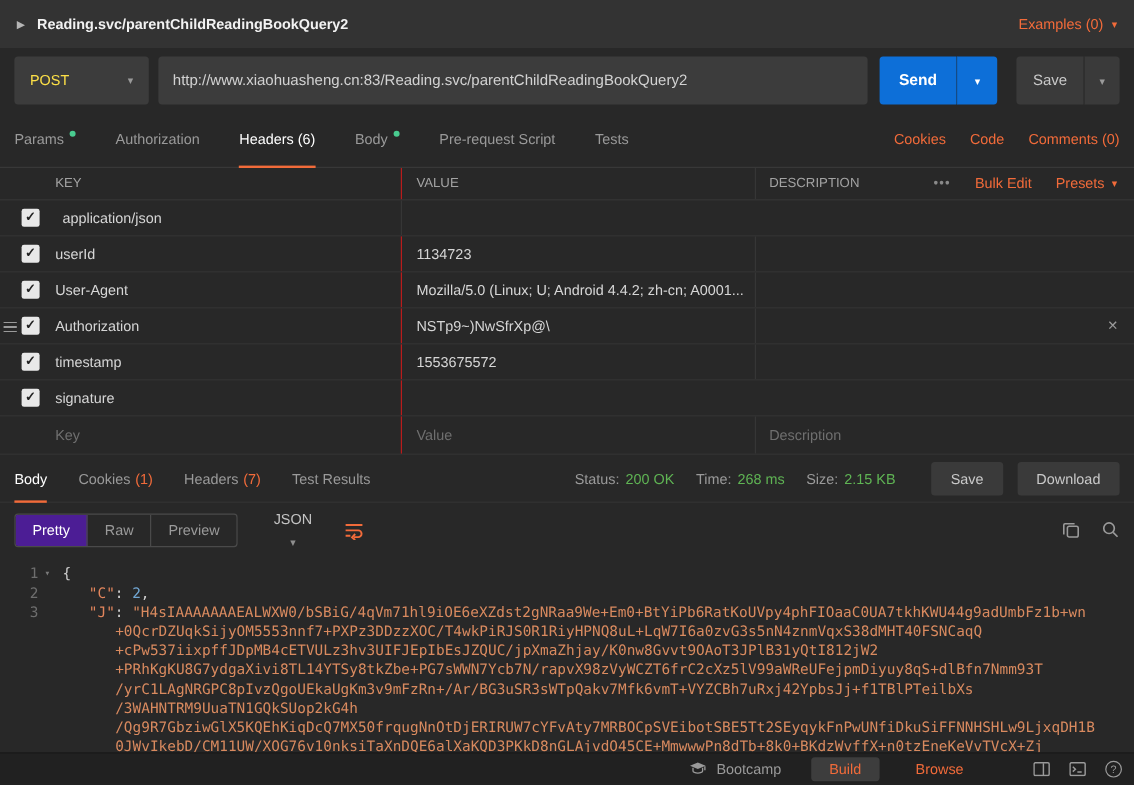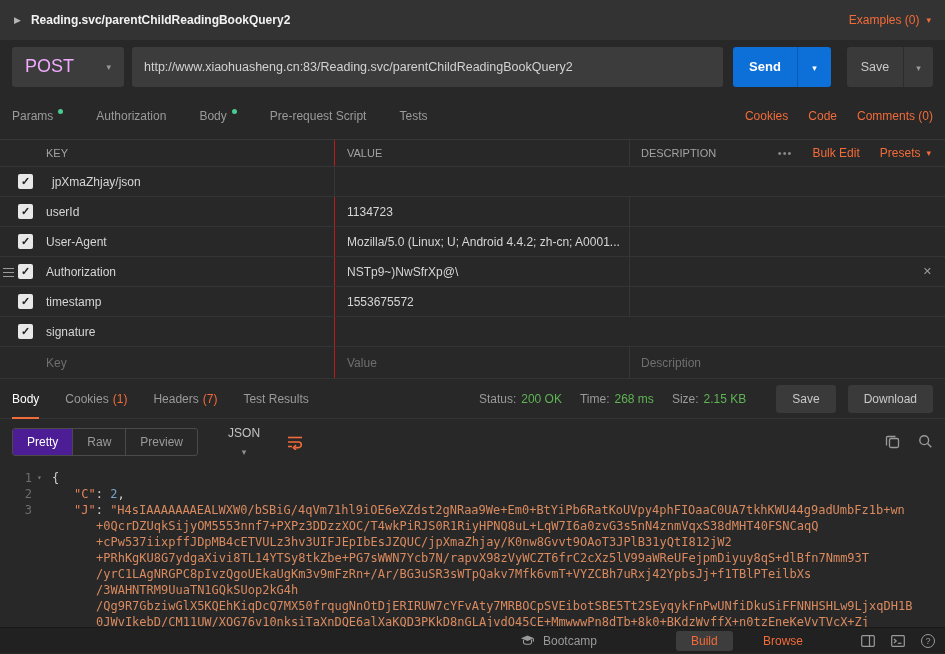--- a/index.html
+++ b/index.html
@@ -14,21 +14,21 @@
   
   .topbar { height:40px; background:#333333; display:flex; align-items:center; padding:0 14px; }
   .collapse-arrow { color:#b5b5b5; font-size:9px; margin-right:10px; cursor:pointer; }
   .req-title { font-size:12px; font-weight:700; color:#f2f2f2; flex:1; white-space:nowrap; overflow:hidden; }
   .examples { display:flex; align-items:center; gap:7px; color:#f26b3a; cursor:pointer; }
   .caret { font-size:9px; }
 
   
   .reqbar { height:53px; display:flex; align-items:center; padding:0 12px; }
   .method-select { width:112px; height:40px; background:#3c3c3c; border-radius:3px; display:flex; align-items:center; justify-content:space-between; padding:0 13px; cursor:pointer; }
-  .method-label { color:#f0abfc; font-size:18px; }
+  .method-label { color:#fde047; font-size:12px; }
   .method-select .caret { color:#9a9a9a; }
   .url-input { flex:1; height:40px; margin-left:8px; background:#3c3c3c; border:none; border-radius:3px; color:#d2d2d2; padding:0 12px; font-size:12.5px; }
   .send-group { display:flex; margin-left:10px; }
   .send-btn { width:64px; height:40px; background:#0d6fd8; border:none; border-radius:3px 0 0 3px; color:#fff; font-weight:700; font-size:13px; cursor:pointer; font-family:inherit; }
   .send-caret { width:34px; height:40px; background:#0d6fd8; border:none; border-left:1px solid #0a59ae; border-radius:0 3px 3px 0; color:#fff; cursor:pointer; }
   .save-group { display:flex; margin-left:16px; }
   .save-btn { width:56px; height:40px; background:#3a3a3a; border:none; border-radius:3px 0 0 3px; color:#c9c9c9; font-size:12.5px; cursor:pointer; font-family:inherit; }
   .save-caret { width:30px; height:40px; background:#3a3a3a; border:none; border-left:1px solid #2d2d2d; border-radius:0 3px 3px 0; color:#9a9a9a; cursor:pointer; }
 
   
@@ -90,21 +90,21 @@
   .cline { height:16px; white-space:pre; overflow:hidden; }
   .ind  { padding-left:22px; }
   .cont { padding-left:44px; }
   .punct { color:#cfcfcf; }
   .jkey  { color:#e2855c; }
   .jstr  { color:#d98a5f; }
   .jnum  { color:#71a6d2; }
 
   
   .statusbar { height:26px; background:#212121; border-top:1px solid #191919; position:relative; display:flex; align-items:center; }
-  .bootcamp { position:absolute; left:520px; display:flex; align-items:center; gap:8px; color:#9a9a9a; cursor:pointer; }
+  .bootcamp { position:absolute; left:574px; display:flex; align-items:center; gap:8px; color:#9a9a9a; cursor:pointer; }
   .build-pill { position:absolute; left:676px; background:#3d3d3d; border-radius:3px; padding:3px 15px; color:#f26b3a; cursor:pointer; }
   .browse-link { position:absolute; left:748px; color:#f26b3a; padding:3px 15px; cursor:pointer; }
   .bar-right { position:absolute; right:10px; display:flex; align-items:center; gap:16px; }
   .help-circle { width:14px; height:14px; border:1px solid #9a9a9a; border-radius:50%; color:#9a9a9a; font-size:9px; display:flex; align-items:center; justify-content:center; cursor:pointer; }
 </style>
 </head>
 <body>
 
 <div class="app">
 
@@ -133,20 +133,24 @@
     </div>
   </div>
 
   <div class="tabsrow">
     <div class="rtab">
       <span>Params</span>
       <span class="dot"></span>
     </div>
     <div class="rtab">
       <span>Authorization</span>
+    </div>
+    <div class="rtab active">
+      <span>Headers (6)</span>
+      <span class="tab-underline"></span>
     </div>
     <div class="rtab">
       <span>Body</span>
       <span class="dot"></span>
     </div>
     <div class="rtab">
       <span>Pre-request Script</span>
     </div>
     <div class="rtab">
       <span>Tests</span>
@@ -174,21 +178,21 @@
       </div>
     </div>
   </div>
 
   <div class="trow">
     <div class="c-check">
         <span class="cb">
           <span class="mark">✓</span>
         </span>
       </div>
-    <div class="c-value">jpXmaZhjay/json</div>
+    <div class="c-value">application/json</div>
     <div class="c-desc"></div>
   </div>
 
   <div class="trow">
     <div class="c-check">
         <span class="cb">
           <span class="mark">✓</span>
         </span>
       </div>
     <div class="c-key">userId</div>

